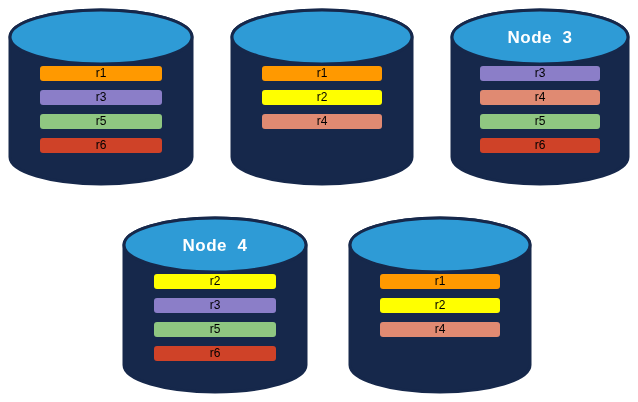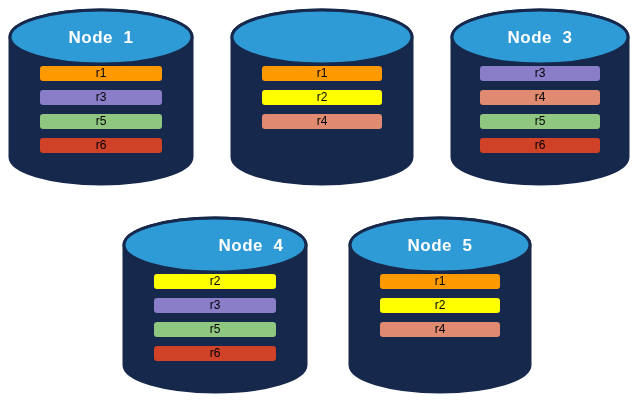--- a/index.html
+++ b/index.html
@@ -64,21 +64,20 @@
 </style>
 </head>
 <body>
 
 <div id="canvas" style="background: rgb(255, 255, 255);">
     <div class="node" style="left: 8px; top: 8px; width: 186px; height: 178px;">
       <svg class="node-svg" viewBox="0 0 186 178" preserveAspectRatio="none">
         <path d="M 2,29 L 2,149 A 91,27 0 0 0 184,149 L 184,29 A 91,27 0 0 0 2,29 Z" fill="#16284B" stroke="#16284B" stroke-width="3"></path>
         <ellipse cx="93" cy="29" rx="91" ry="27" fill="#2E9BD6" stroke="#16284B" stroke-width="3"></ellipse>
       </svg>
-      <div class="node-title" style="top: 20px; color: rgb(255, 255, 255);">Node  1</div>
       <div class="bars" style="top: 58px; padding-left: 32px; padding-right: 32px; box-sizing: border-box;">
         <div class="bar" style="background: rgb(255, 153, 0);">
           <span class="bar-label" style="color: rgb(0, 0, 0);">r1</span>
         </div>
         <div class="bar" style="background: rgb(139, 126, 200);">
           <span class="bar-label" style="color: rgb(0, 0, 0);">r3</span>
         </div>
         <div class="bar" style="background: rgb(143, 199, 129);">
           <span class="bar-label" style="color: rgb(0, 0, 0);">r5</span>
         </div>
@@ -123,42 +122,41 @@
         <div class="bar" style="background: rgb(207, 66, 40);">
           <span class="bar-label" style="color: rgb(0, 0, 0);">r6</span>
         </div>
       </div>
     </div>
     <div class="node" style="left: 122px; top: 216px; width: 186px; height: 178px;">
       <svg class="node-svg" viewBox="0 0 186 178" preserveAspectRatio="none">
         <path d="M 2,29 L 2,149 A 91,27 0 0 0 184,149 L 184,29 A 91,27 0 0 0 2,29 Z" fill="#16284B" stroke="#16284B" stroke-width="3"></path>
         <ellipse cx="93" cy="29" rx="91" ry="27" fill="#2E9BD6" stroke="#16284B" stroke-width="3"></ellipse>
       </svg>
-      <div class="node-title" style="top: 20px; color: rgb(255, 255, 255); margin-left: 36px;">Node  4</div>
+      <div class="node-title" style="top: 20px; color: rgb(255, 255, 255);">Node  4</div>
       <div class="bars" style="top: 58px; padding-left: 32px; padding-right: 32px; box-sizing: border-box;">
         <div class="bar" style="background: rgb(255, 255, 0);">
           <span class="bar-label" style="color: rgb(0, 0, 0);">r2</span>
         </div>
         <div class="bar" style="background: rgb(139, 126, 200);">
           <span class="bar-label" style="color: rgb(0, 0, 0);">r3</span>
         </div>
         <div class="bar" style="background: rgb(143, 199, 129);">
           <span class="bar-label" style="color: rgb(0, 0, 0);">r5</span>
         </div>
         <div class="bar" style="background: rgb(207, 66, 40);">
           <span class="bar-label" style="color: rgb(0, 0, 0);">r6</span>
         </div>
       </div>
     </div>
     <div class="node" style="left: 348px; top: 216px; width: 184px; height: 178px;">
       <svg class="node-svg" viewBox="0 0 184 178" preserveAspectRatio="none">
         <path d="M 2,29 L 2,149 A 90,27 0 0 0 182,149 L 182,29 A 90,27 0 0 0 2,29 Z" fill="#16284B" stroke="#16284B" stroke-width="3"></path>
         <ellipse cx="92" cy="29" rx="90" ry="27" fill="#2E9BD6" stroke="#16284B" stroke-width="3"></ellipse>
       </svg>
-      <div class="node-title" style="top: 20px; color: rgb(255, 255, 255);">Node  5</div>
       <div class="bars" style="top: 58px; padding-left: 32px; padding-right: 32px; box-sizing: border-box;">
         <div class="bar" style="background: rgb(255, 153, 0);">
           <span class="bar-label" style="color: rgb(0, 0, 0);">r1</span>
         </div>
         <div class="bar" style="background: rgb(255, 255, 0);">
           <span class="bar-label" style="color: rgb(0, 0, 0);">r2</span>
         </div>
         <div class="bar" style="background: rgb(224, 138, 114);">
           <span class="bar-label" style="color: rgb(0, 0, 0);">r4</span>
         </div>

